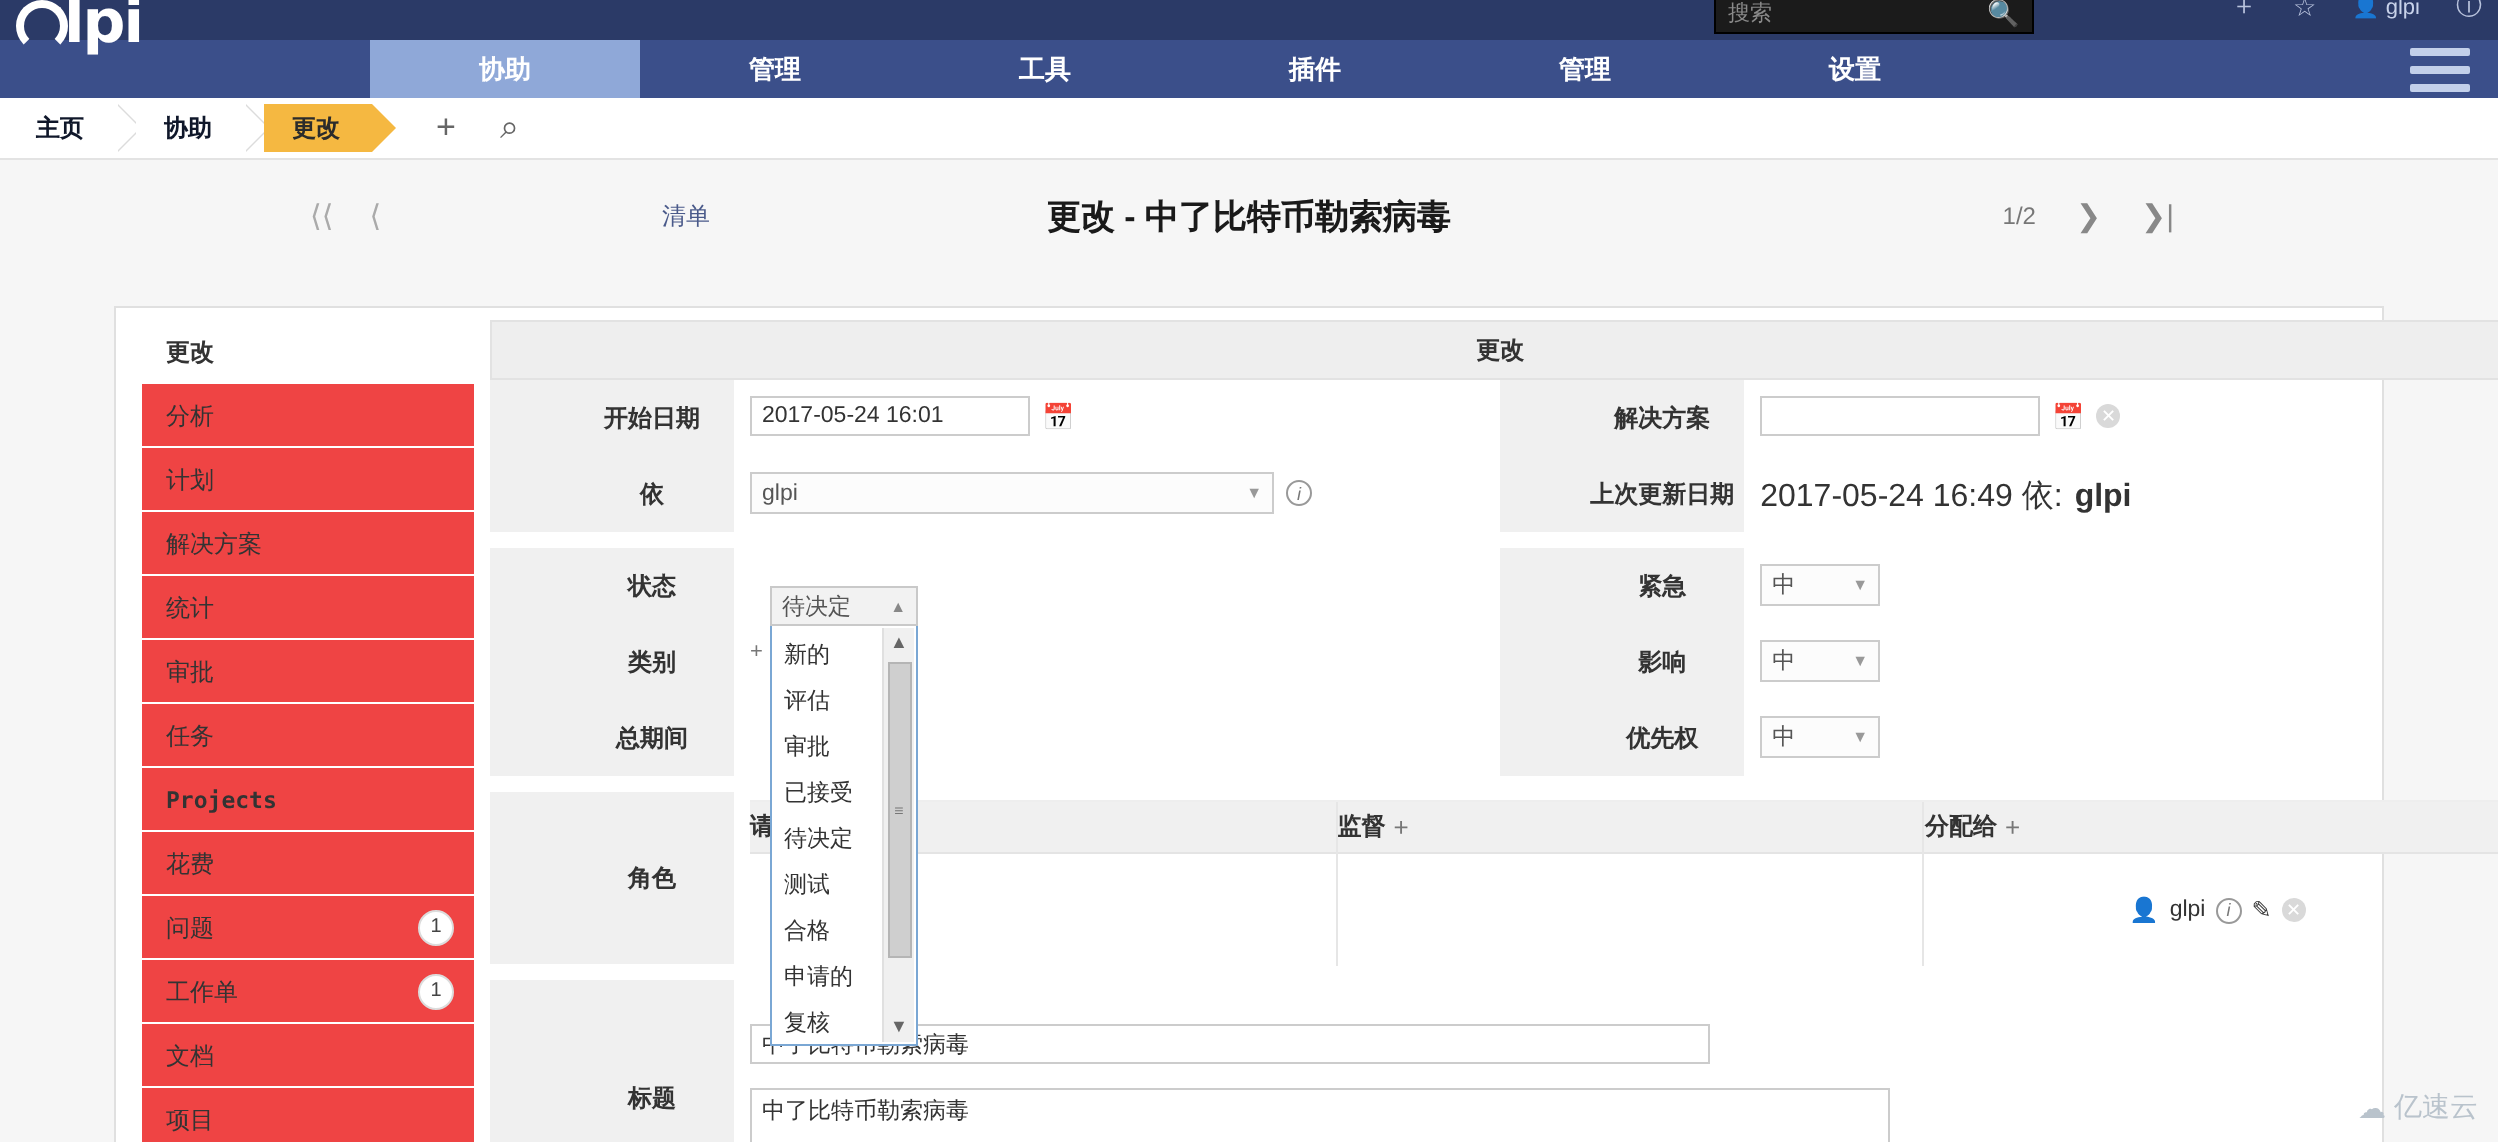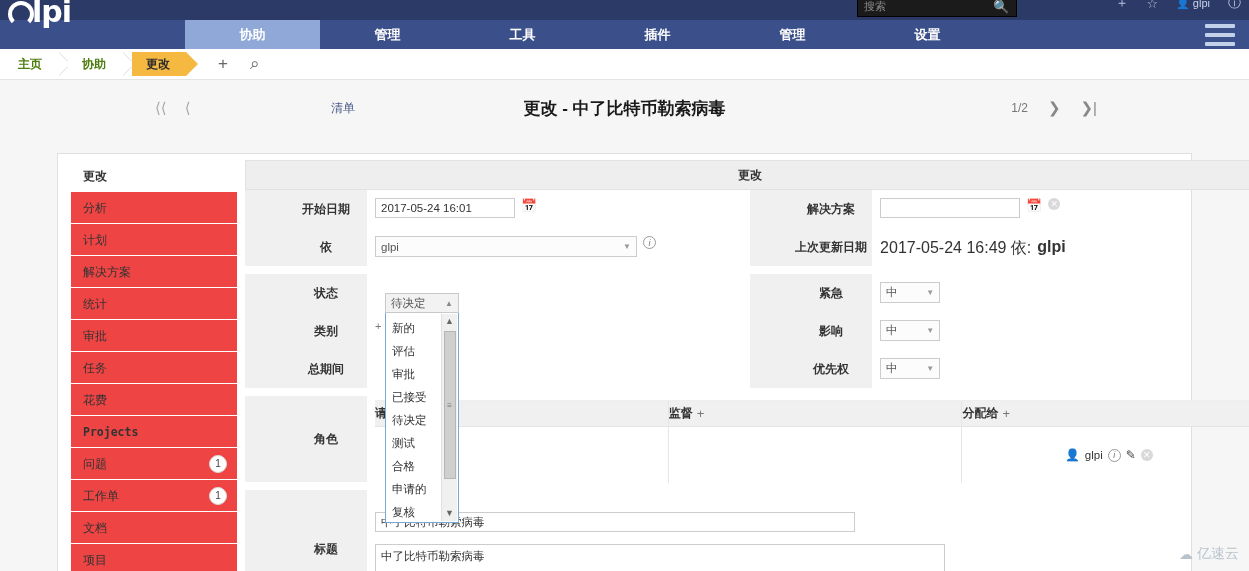--- a/index.html
+++ b/index.html
@@ -70,21 +70,21 @@
   }
   .mainnav .hamburger span{ display:block; height:4px; background:#c3d0ea; border-radius:1px; }
 
   
   .crumbbar {
     height:31px; background:#fff; border-bottom:1px solid #e3e3e3;
     display:flex; align-items:center; padding-left:4px;
   }
   .crumb {
     position:relative; height:24px; line-height:24px;
-    padding:0 16px 0 14px; font-size:12px; color:#4d7c0f;
+    padding:0 16px 0 14px; font-size:12px; color:#0f172a;
     background:#fff; margin-right:10px; font-weight:bold;
   }
   .crumb:after{
     content:""; position:absolute; right:-12px; top:0;
     width:0; height:0; border-top:12px solid transparent;
     border-bottom:12px solid transparent; border-left:12px solid #fff;
   }
   .crumb.plain:after{ border-left-color:#ffffff; }
   .crumb.plain{ border-right:none; }
   .crumb.plain:before{
@@ -103,21 +103,21 @@
     height:56px; display:flex; align-items:center;
     padding:0 150px 0 150px; position:relative;
   }
   .pgnav-left{ position:absolute; left:155px; display:flex; gap:18px; color:#aaa; font-size:15px; }
   .listlink{ position:absolute; left:295px; color:#4a5a8a; font-size:12px; cursor:pointer;margin-left:36px; }
   .pagetitle{
     position:absolute; left:0; right:0; text-align:center;
     font-size:17px; font-weight:bold; color:#1a1a1a;
   }
   .pgnav-right{
-    position:absolute; right:152px; display:flex; align-items:center; gap:20px;
+    position:absolute; right:162px; display:flex; align-items:center; gap:20px;
     color:#777; font-size:12px;
   }
   .pgnav-right .arrow{ font-size:15px; color:#888; cursor:pointer; }
 
   
   .content {
     position:absolute; left:57px; right:57px; top:153px; bottom:0;
     background:#fff; border:1px solid #e0e0e0; border-bottom:none;
     display:flex;
   }
@@ -149,21 +149,21 @@
   }
   .grid{ display:flex; }
   .col{ width:50%; }
   .row{ display:flex; align-items:flex-start; min-height:38px; }
   .lab{
     width:122px; flex:0 0 122px; background:#f0f0f0;
     display:flex; align-items:center; justify-content:center;
     font-size:12px; font-weight:bold; color:#333;
     align-self:stretch; text-align:center;padding-left:40px;
   }
-  .val{ flex:1; padding:8px 0 0 8px; display:flex; gap:6px; }
+  .val{ flex:1; padding:8px 0 0 8px; display:flex; align-items:center; gap:6px; }
   .gapline{ height:8px; }
 
   input.txt{
     height:20px; border:1px solid #ccc; background:#fff;
     font-size:11.5px; padding:0 5px; color:#333;
     font-family:"Liberation Sans", sans-serif;
   }
   .sel{
     height:21px; border:1px solid #ccc; background:#fcfcfc;
     display:flex; align-items:center; justify-content:space-between;
@@ -320,25 +320,25 @@
     </div>
     <div class="side-item">
       <span class="lbl">统计</span>
     </div>
     <div class="side-item">
       <span class="lbl">审批</span>
     </div>
     <div class="side-item">
       <span class="lbl">任务</span>
     </div>
-    <div class="side-item">
-      <span class="lbl">花费</span>
-    </div>
     <div class="side-item proj">
       <span class="lbl">Projects</span>
+    </div>
+    <div class="side-item">
+      <span class="lbl">花费</span>
     </div>
     <div class="side-item">
       <span class="lbl">问题</span>
       <span class="badge">1</span>
     </div>
     <div class="side-item">
       <span class="lbl">工作单</span>
       <span class="badge">1</span>
     </div>
     <div class="side-item">

